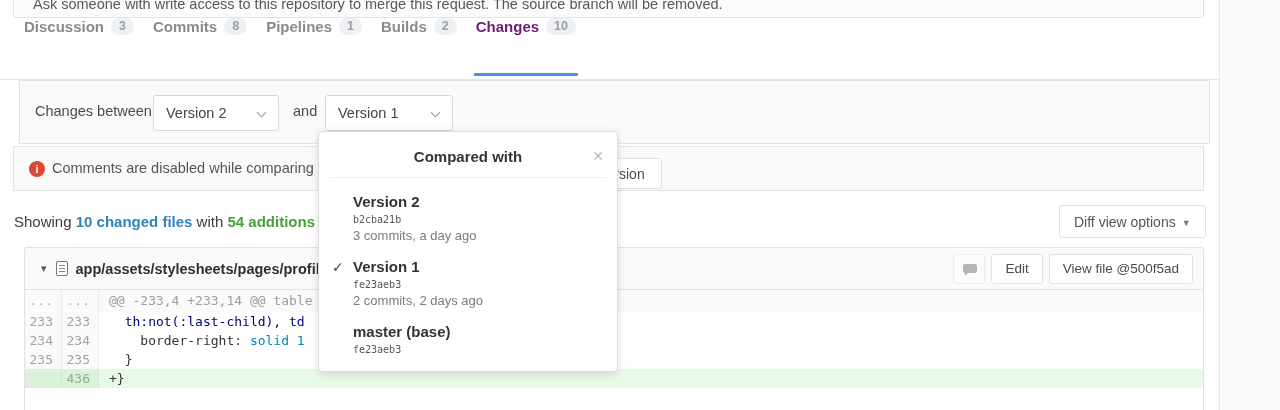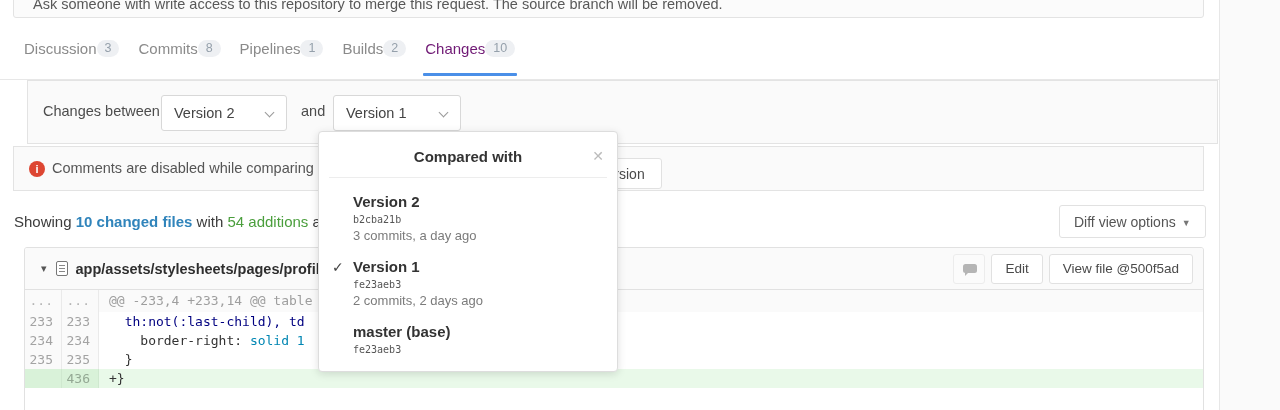--- a/index.html
+++ b/index.html
@@ -14,47 +14,47 @@
 
   
   .right-rail{position:absolute;left:1219px;top:0;width:61px;height:410px;background:#fafafa;border-left:1px solid #e7e7e7;}
 
   
   .notice-box{position:absolute;left:13px;top:-36px;width:1191px;height:54px;background:#fbfbfb;border:1px solid var(--border);border-radius:3px;}
   .notice-text{position:absolute;left:19px;bottom:5px;font-size:14.5px;color:#585858;white-space:nowrap;}
 
   
   .tabs{position:absolute;left:0;top:18px;width:1219px;height:62px;display:flex;align-items:stretch;padding-left:22px;gap:15px;border-bottom:1px solid #e7e7e7;}
-  .tab{display:flex;align-items:center;position:relative;cursor:pointer;padding:0 2px;}
+  .tab{display:flex;align-items:flex-start;gap:7px;position:relative;cursor:pointer;padding:0 2px;font-weight:bold;}
   .tab-label{font-size:15px;color:#8a8a8a;}
   .tab.active .tab-label{color:#701a75;}
   .tab.active::after{content:"";position:absolute;left:0;right:0;bottom:3px;height:3px;background:var(--accent-blue);border-radius:1px;}
   .badge{background:#eef0f3;color:#95a0ab;font-size:12.5px;border-radius:9px;padding:1px 8px;line-height:15px;}
 
   
-  .version-bar{position:absolute;left:27px;top:80px;width:1191px;height:64px;background:var(--panel-bg);border:1px solid var(--border);}
+  .version-bar{position:absolute;left:19px;top:80px;width:1191px;height:64px;background:var(--panel-bg);border:1px solid var(--border);}
   .vb-label{position:absolute;left:15px;top:22px;font-size:14.5px;color:#4c4c4c;}
   .select{position:absolute;top:14px;height:36px;background:#fff;border:1px solid #d8d8d8;border-radius:3px;font-size:14.5px;color:#444;display:flex;align-items:center;padding-left:12px;cursor:pointer;}
   .select-start{left:133px;width:126px;}
   .select-target{left:305px;width:128px;}
   .chev{position:absolute;right:13px;top:13px;width:7px;height:7px;border-right:1.6px solid #9a9a9a;border-bottom:1.6px solid #9a9a9a;transform:rotate(45deg);}
   .vb-and{position:absolute;left:273px;top:22px;font-size:14.5px;color:#4c4c4c;}
 
   
   .alert-bar{position:absolute;left:13px;top:146px;width:1191px;height:45px;background:var(--panel-bg);border:1px solid var(--border);}
   .info-icon{position:absolute;left:15px;top:14px;width:16px;height:16px;background:var(--alert-red);border-radius:50%;color:#fff;font-size:11px;font-weight:bold;text-align:center;line-height:16px;font-style:normal;}
   .alert-text{position:absolute;left:38px;top:13px;font-size:14.5px;color:#555;white-space:nowrap;}
   .btn{background:#fff;border:1px solid #e1e1e1;border-radius:3px;color:#4a4a4a;font-size:14px;font-family:inherit;cursor:pointer;white-space:nowrap;}
   .show-latest{position:absolute;left:492px;top:11px;height:31px;width:156px;}
 
   
   .summary-row{position:absolute;left:0;top:191px;width:1219px;height:56px;}
   .summary-text{position:absolute;left:14px;top:22px;font-size:15px;color:#3c3c3c;}
   .files-link{color:var(--link-blue);font-weight:bold;text-decoration:none;cursor:pointer;}
-  .additions{color:var(--addition-green);font-weight:normal;}
+  .additions{color:var(--addition-green);font-weight:bold;}
   .diff-options{position:absolute;left:1059px;top:14px;height:33px;padding:0 14px;font-size:14px;color:#555;}
   .caret-sm{font-size:9px;color:#777;margin-left:6px;position:relative;top:-1px;}
 
   
   .file-box{position:absolute;left:24px;top:247px;width:1180px;height:170px;border:1px solid #e1e1e1;border-radius:3px 3px 0 0;background:#fff;overflow:hidden;}
   .file-header{height:42px;background:var(--panel-bg);border-bottom:1px solid #e1e1e1;display:flex;align-items:center;padding:0 10px;}
   .collapse-caret{font-size:11px;color:#555;margin:0 9px 0 6px;cursor:pointer;}
   .doc-icon{position:relative;width:12px;height:15px;border:1px solid #777;border-radius:2px;margin-right:8px;background:#fff;}
   .doc-icon::after{content:"";position:absolute;left:2px;right:2px;top:3px;height:1px;background:#888;box-shadow:0 3px 0 #888,0 6px 0 #888;}
   .file-path{font-size:14.5px;font-weight:bold;color:#2e2e2e;white-space:nowrap;overflow:hidden;}

